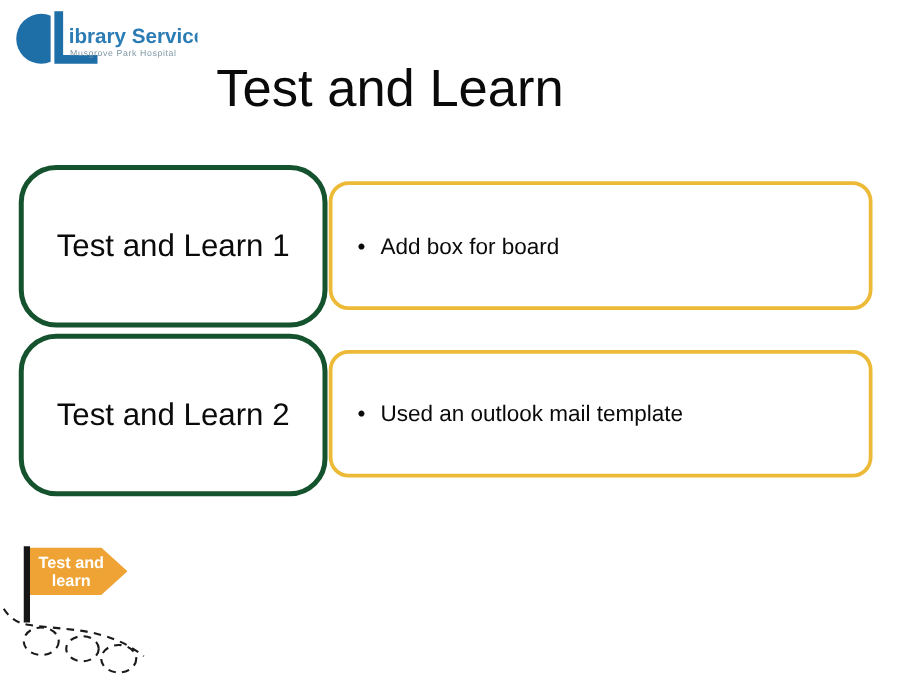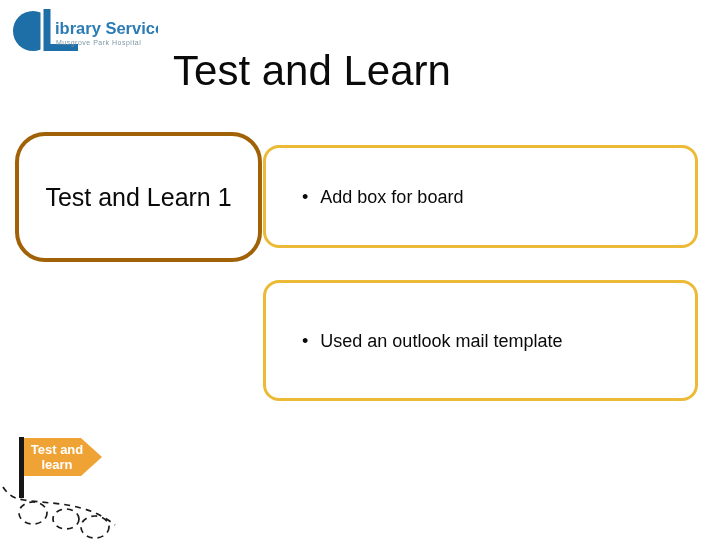--- a/index.html
+++ b/index.html
@@ -20,44 +20,44 @@
     position:absolute;top:47px;left:0;width:624px;
     text-align:center;font-size:42px;color:#0a0a0a;
     letter-spacing:0px;
   }
 
   
   .label-box{
     position:absolute;left:15px;width:247px;height:130px;
     box-sizing:border-box;
     background:#ffffff;
-    border:4px solid #a16207;
+    border:4px solid #14532d;
     border-radius:30px;
     display:flex;align-items:center;justify-content:center;
     font-size:25px;color:#0a0a0a;
     z-index:2;
   }
   #label-box-1{top:132px;}
   #label-box-2{top:267px;}
 
   
   .content-box{
     position:absolute;left:263px;width:435px;height:103px;
     box-sizing:border-box;
     background:#ffffff;
     border:3px solid #ecba37;
     border-radius:16px;
     display:flex;flex-direction:column;justify-content:center;
     padding-left:20px;
     z-index:1;
   }
   #content-box-1{top:145px;}
-  #content-box-2{top:280px;height:121px;}
+  #content-box-2{top:280px;height:102px;}
 
-  ul.bullets{list-style:none;margin:16px;padding:0;font-size:18px;line-height:26px;color:#0a0a0a;}
+  ul.bullets{list-style:none;margin:0;padding:0;font-size:18px;line-height:26px;color:#0a0a0a;}
   ul.bullets li{display:flex;}
   ul.bullets li::before{content:"\2022";margin-right:12px;font-size:18px;}
 
   
   .flag-pole{position:absolute;left:19px;top:437px;width:5px;height:61px;background:#161616;}
   .flag{position:absolute;left:24px;top:438px;width:78px;height:38px;}
 
   
   .doodle{position:absolute;left:0px;top:481px;width:132px;height:59px;}
 
@@ -82,20 +82,23 @@
     <span>Test and Learn 1</span>
   </div>
   <div class="content-box" id="content-box-1">
     <ul class="bullets">
       <li>
           <span>Add box for board</span>
         </li>
     </ul>
   </div>
 
+  <div class="label-box" id="label-box-2">
+    <span>Test and Learn 2</span>
+  </div>
   <div class="content-box" id="content-box-2">
     <ul class="bullets">
       <li>
           <span>Used an outlook mail template</span>
         </li>
     </ul>
   </div>
 
   <div class="flag-pole"></div>
   <svg class="flag" viewBox="0 0 78 38">

